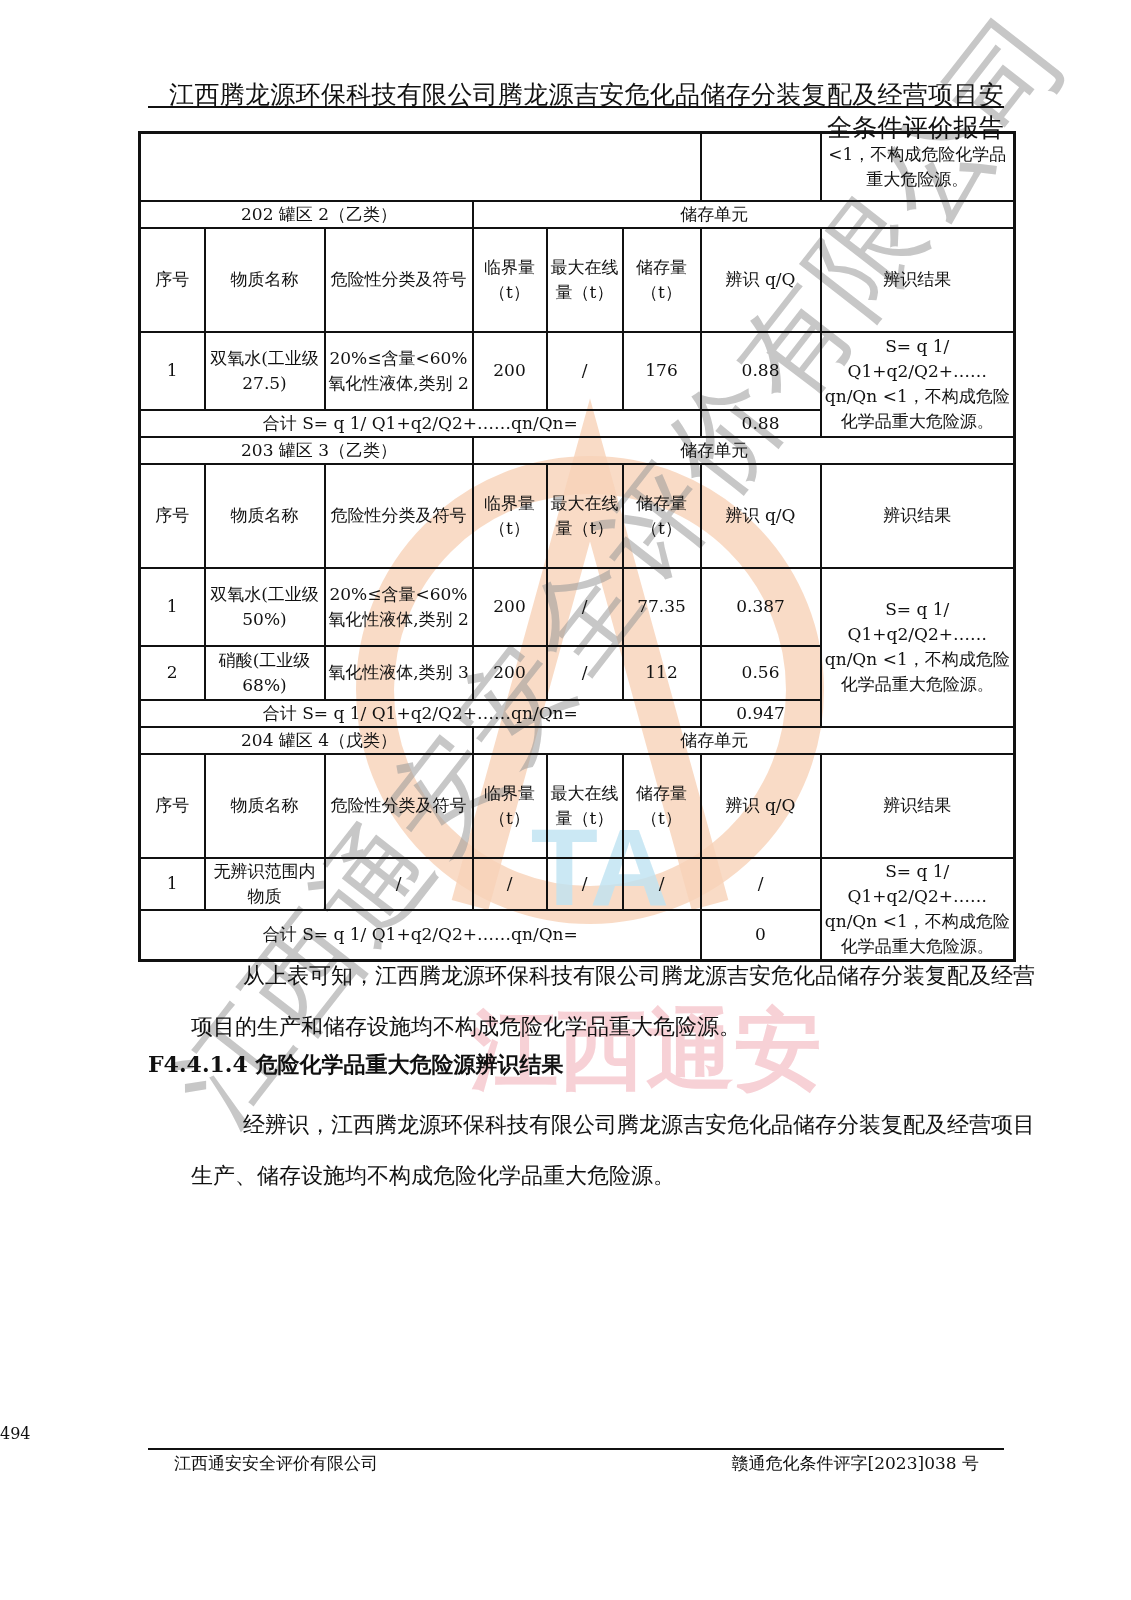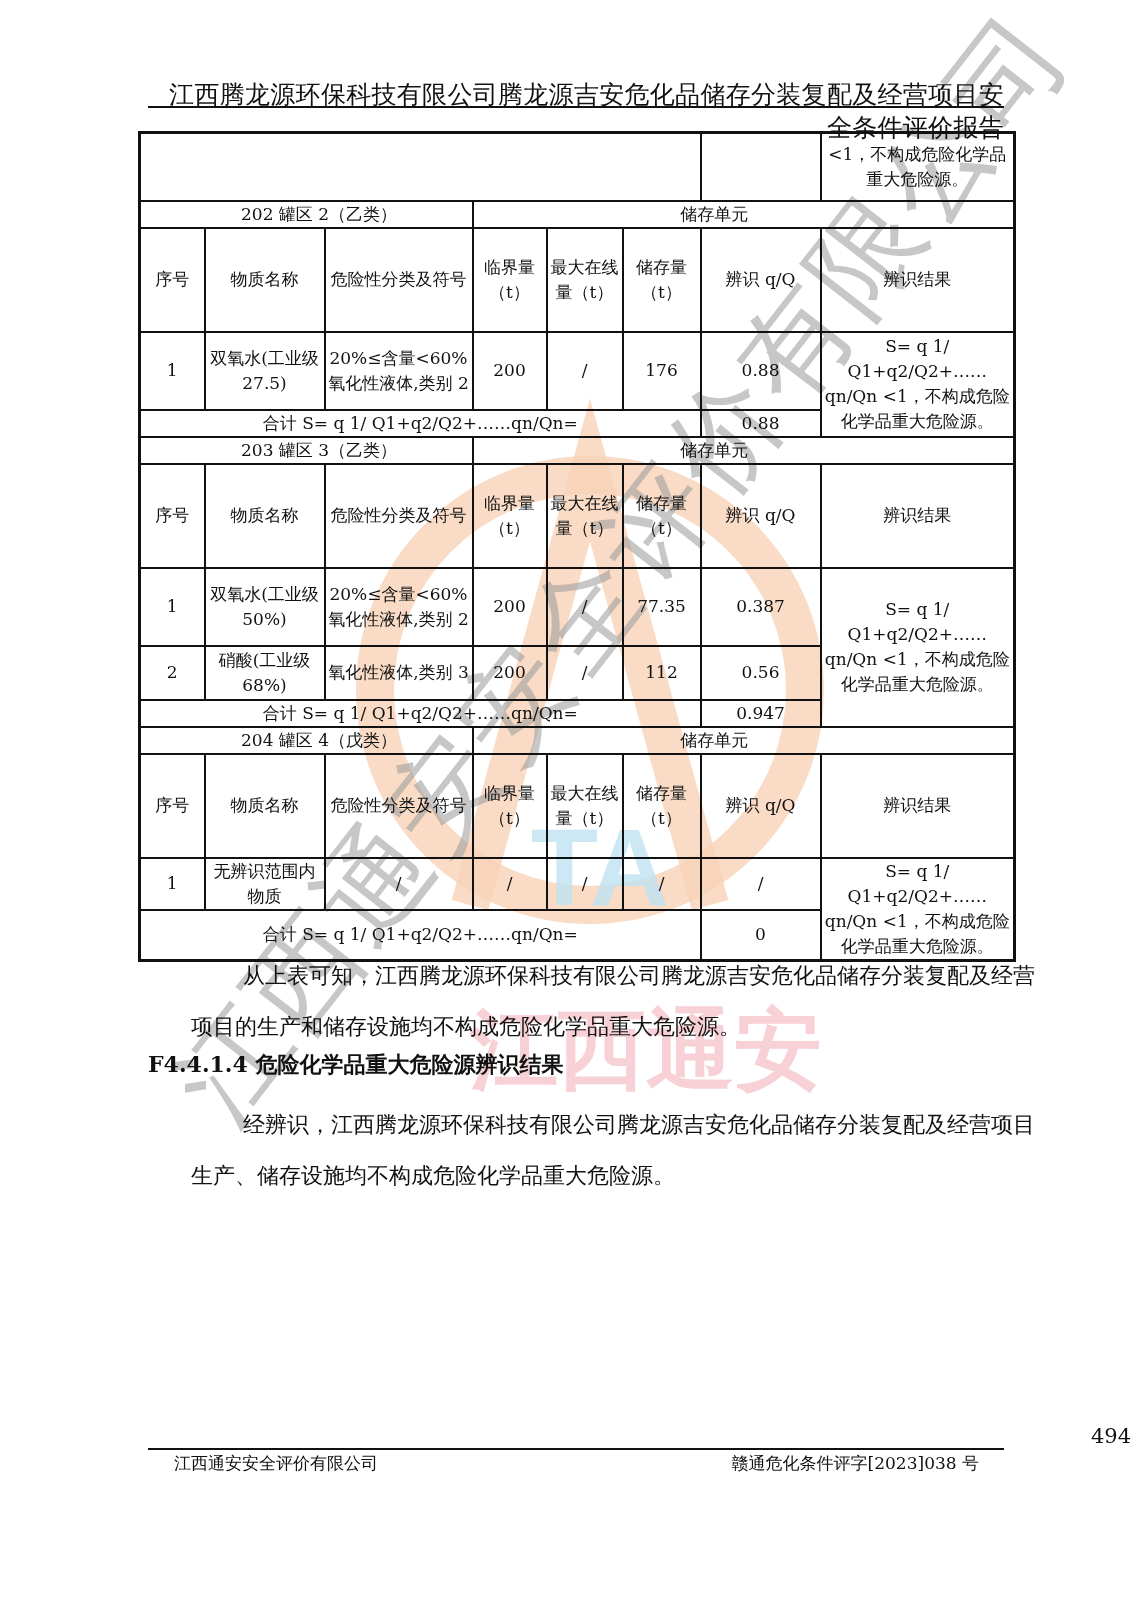--- a/index.html
+++ b/index.html
@@ -11,21 +11,21 @@
 
   table.main { position:absolute; left:138px; top:131px; width:875px; border-collapse:collapse;
                table-layout:fixed; font-size:17px; border:3px solid #111; }
   table.main td { border:2px solid #111; text-align:center; vertical-align:middle; padding:0 2px;
                   line-height:25px; }
   td.thick-top { border-top:3px solid #111;margin-top:48px; }
 
   .para { position:absolute; left:148px; width:856px; font-size:22px; line-height:26px;margin-left:43px; }
   .heading { position:absolute; left:148px; top:1050px; font-size:22px; font-weight:bold; }
 
-  .page-number { position:absolute; left:0; width:1131px; top:1424px; text-align:right; font-size:21px; }
+  .page-number { position:absolute; left:0; width:1131px; top:1424px; text-align:left; font-size:16px; }
   .footer-rule { position:absolute; left:148px; top:1448px; width:856px; height:2px; background:#111; }
   .footer-left { position:absolute; left:174px; top:1452px; font-size:17px; }
   .footer-right { position:absolute; right:152px; top:1452px; font-size:17px; }
 
   .watermark { position:absolute; pointer-events:none; }
 </style>
 </head>
 <body>
 
 <svg class="watermark" width="1131" height="1600" style="left:0;top:0;z-index:0;">

